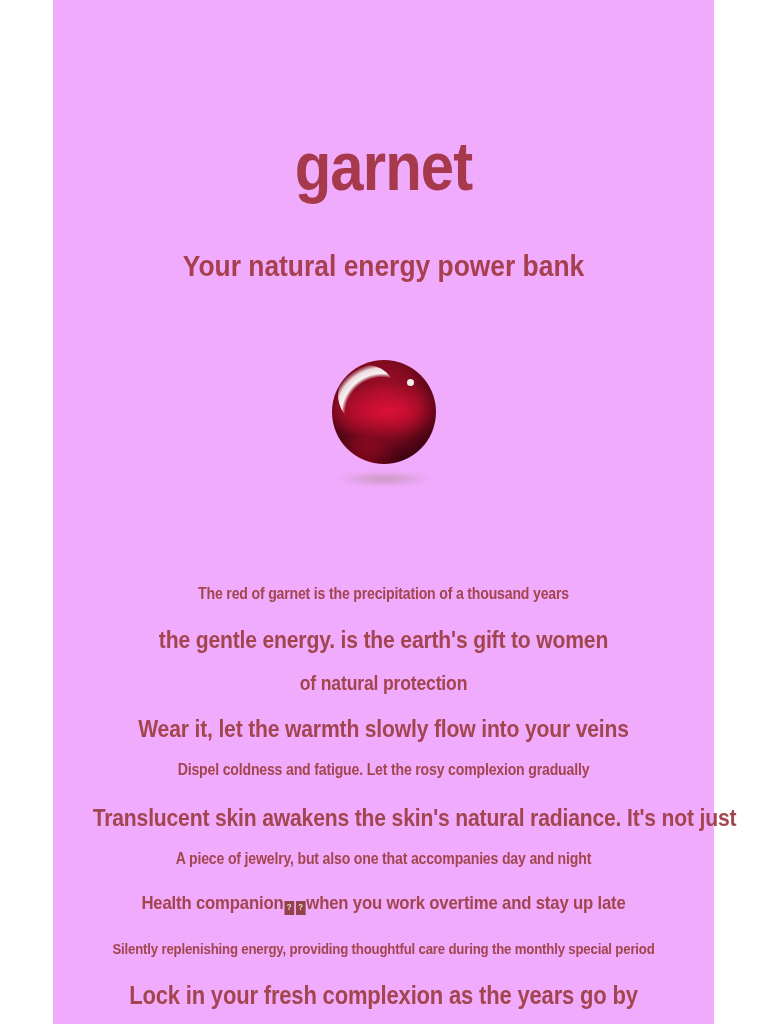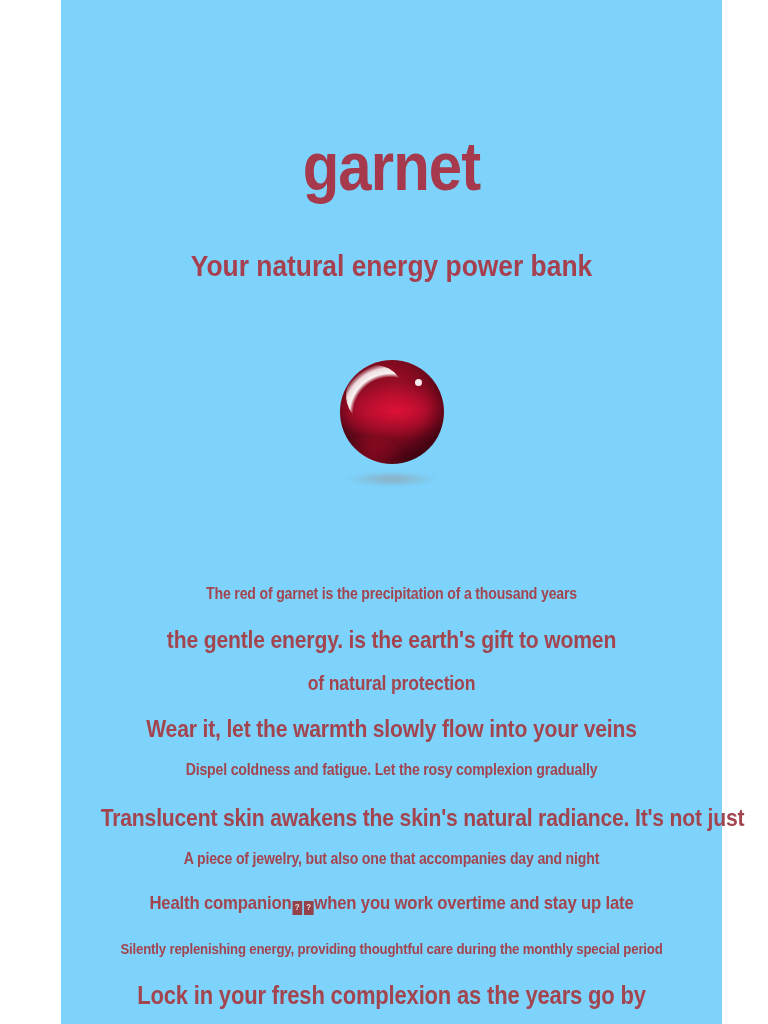--- a/index.html
+++ b/index.html
@@ -8,22 +8,21 @@
     background: #ffffff;
     font-family: "Liberation Sans", sans-serif;
     overflow: hidden;
     position: relative;
   }
   .page { position: absolute; inset: 0; background: #ffffff; }
   .panel {
     position: absolute;
     left: 53px; top: 0;
     width: 661px; height: 1024px;
-    background: #7dd3fc;
-    margin-left: 8px;
+    background: #f0abfc;
   }
   .cond { transform: scaleX(0.88); transform-origin: 50% 50%; }
   .center-line {
     position: absolute;
     left: 0; width: 100%;
     text-align: center;
     color: #a2454f;
     font-weight: 700;
     line-height: 1.15;
     letter-spacing: -0.2px;

